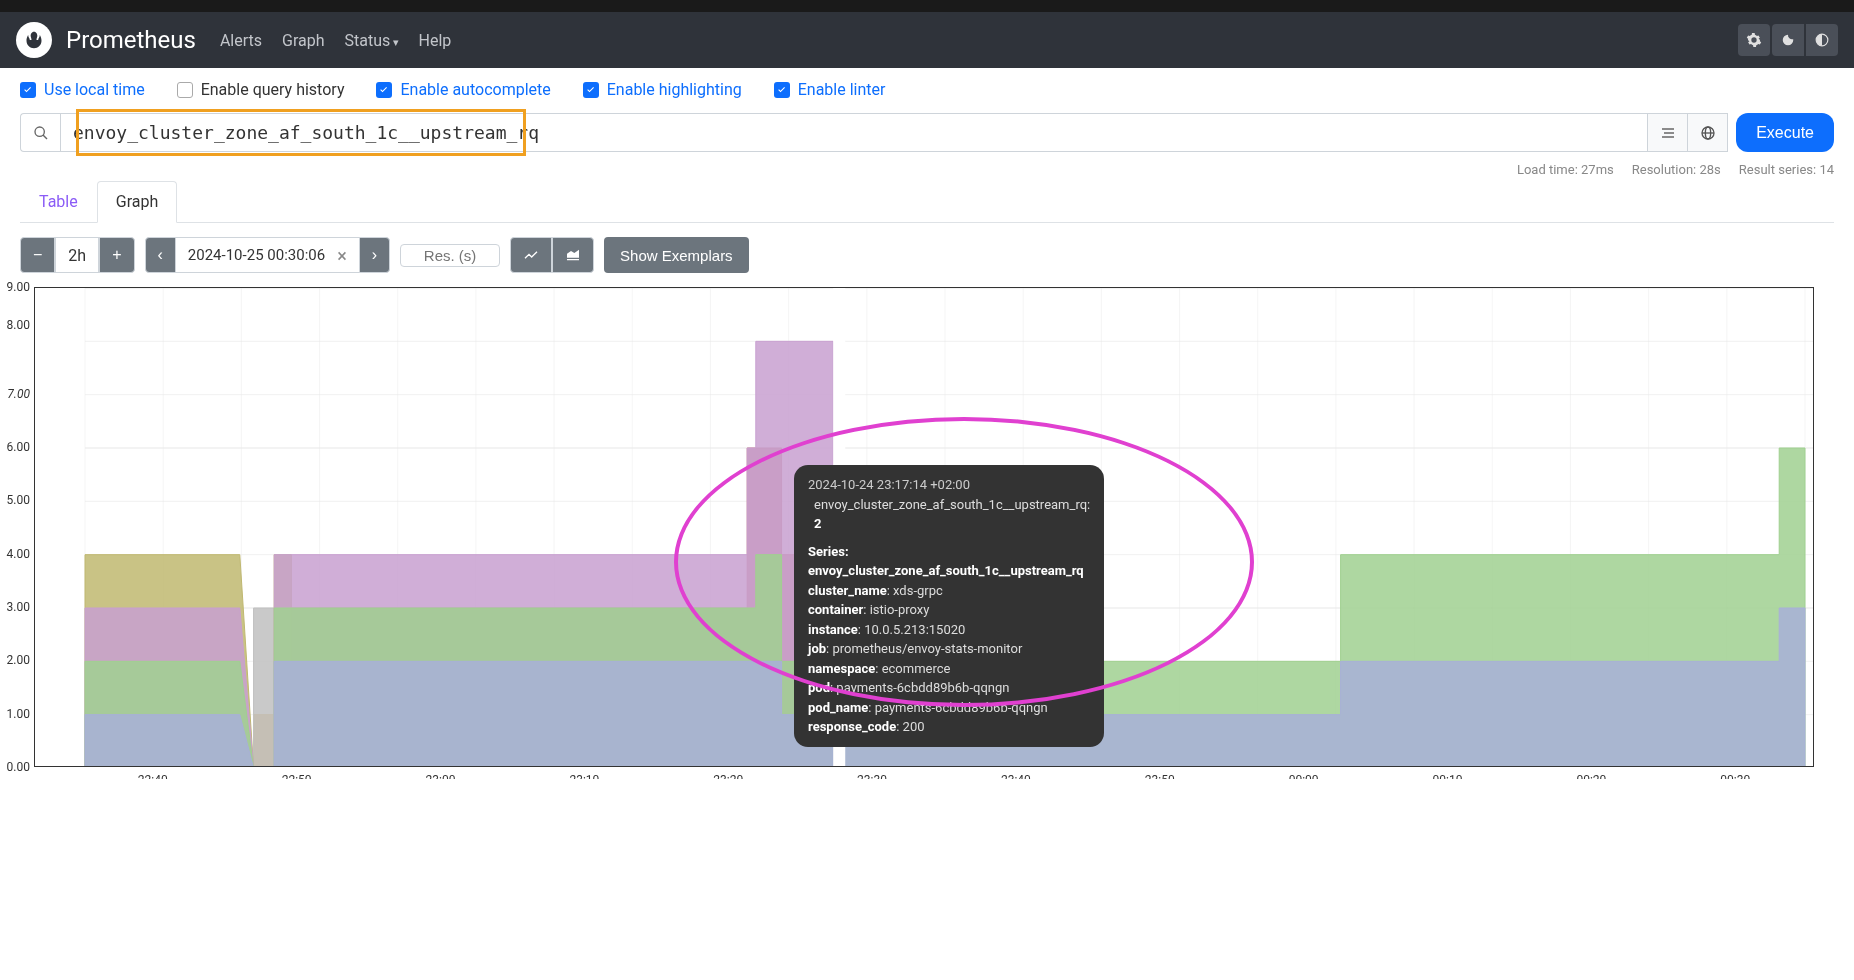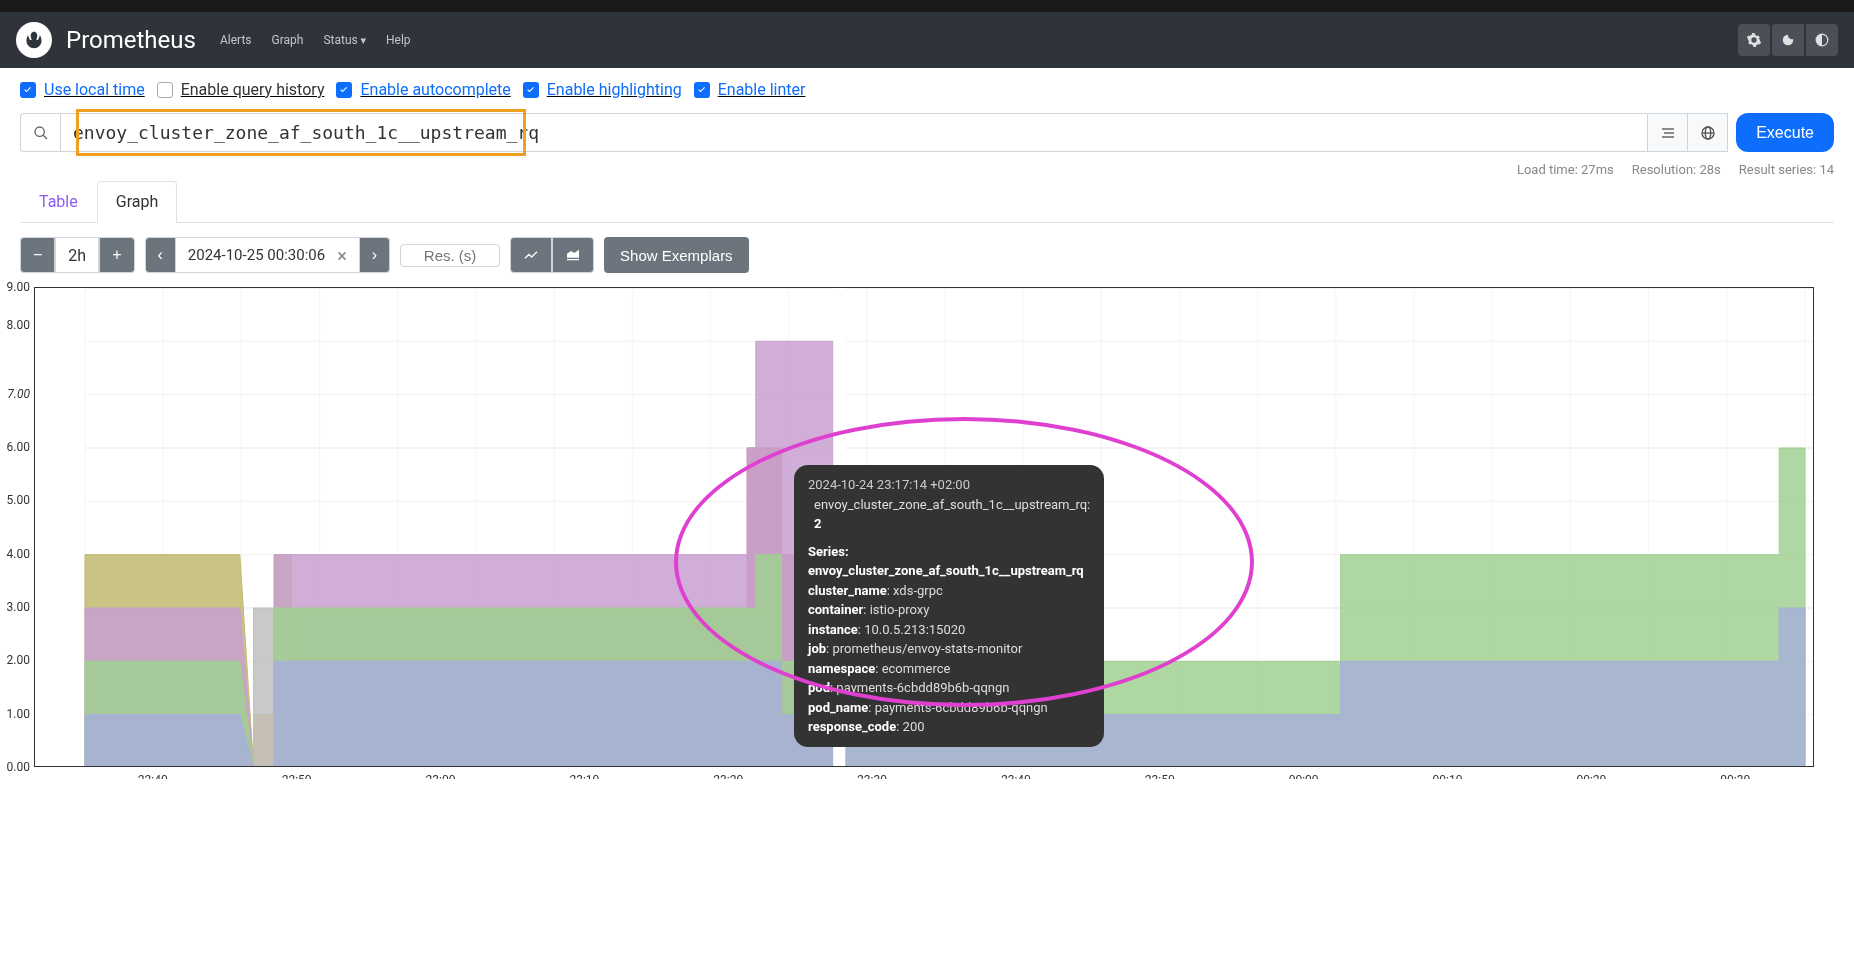--- a/index.html
+++ b/index.html
@@ -3,29 +3,29 @@
 <meta charset="utf-8">
 <style>
 * { box-sizing: border-box; margin: 0; padding: 0; }
 body { font-family: -apple-system, BlinkMacSystemFont, "Segoe UI", Roboto, sans-serif; background: #fff; width: 1854px; }
 .topstrip { height: 12px; background: #1a1a1a; }
 .navbar { background: #2f333a; height: 56px; display: flex; align-items: center; padding: 0 16px; color: #fff; }
 .logo-circle { width: 36px; height: 36px; background: #fff; border-radius: 50%; display: flex; align-items: center; justify-content: center; margin-right: 14px; }
 .logo-circle svg { width: 20px; height: 20px; }
 .brand { font-size: 24px; font-weight: 400; color: #fff; margin-right: 24px; }
 .nav-links { display: flex; gap: 20px; }
-.nav-links a { color: #c2c5ca; font-size: 12px; text-decoration: none; cursor: pointer; }
+.nav-links a { color: #c2c5ca; font-size: 16px; text-decoration: none; cursor: pointer; }
 .nav-links .dropdown::after { content: " ▾"; font-size: 11px; }
 .nav-right { margin-left: auto; display: flex; gap: 2px; }
 .icon-btn { width: 32px; height: 32px; background: #4a4f58; border-radius: 4px; display: flex; align-items: center; justify-content: center; cursor: pointer; color: #e0e0e0; }
 .icon-btn.grouped-left { border-radius: 4px 0 0 4px; }
 .icon-btn.grouped-right { border-radius: 0 4px 4px 0; }
 
 .content { padding: 12px 20px; }
-.options-row { display: flex; gap: 12px; align-items: center; margin-bottom: 14px; text-decoration: underline; }
+.options-row { display: flex; gap: 32px; align-items: center; margin-bottom: 14px; }
 .option { display: flex; align-items: center; gap: 8px; font-size: 16px; color: #0d6efd; cursor: pointer; }
 .option.unchecked { color: #333; }
 .checkbox { width: 16px; height: 16px; border-radius: 3px; background: #0d6efd; display: flex; align-items: center; justify-content: center; }
 .checkbox.unchecked { background: #fff; border: 1px solid #aaa; }
 .checkbox svg { width: 12px; height: 12px; }
 
 .query-row { display: flex; gap: 0; margin-bottom: 10px; align-items: stretch; }
 .search-icon { width: 40px; display: flex; align-items: center; justify-content: center; color: #666; border: 1px solid #ced4da; border-right: none; border-radius: 4px 0 0 4px; }
 .query-input-wrap { flex: 1; border: 1px solid #ced4da; padding: 8px 12px; font-size: 18px; font-family: monospace; color: #333; position: relative; }
 .query-highlight { position: absolute; left: 56px; top: -4px; bottom: -4px; width: 450px; border: 3px solid #f0a020; pointer-events: none; z-index: 5; }

